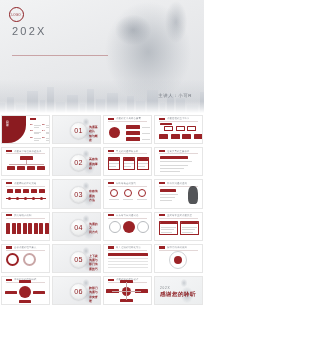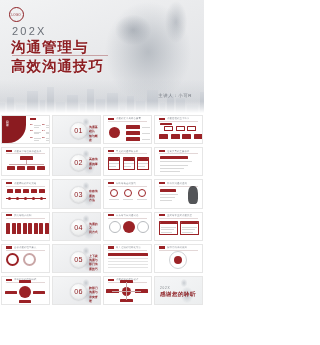--- a/index.html
+++ b/index.html
@@ -142,23 +142,21 @@
         <i style="left: 160px; width: 5px; height: 10px;"></i>
         <i style="left: 167px; width: 7px; height: 19px;"></i>
         <i style="left: 176px; width: 9px; height: 15px;"></i>
         <i style="left: 187px; width: 11px; height: 8px;"></i>
         <i style="left: 200px; width: 5px; height: 21px;"></i>
       </div>
     <div class="hero-logo">
       <span>LOGO</span>
     </div>
     <div class="hero-year">202X</div>
-    <div class="hero-t1">沟通管理与</div>
     <div class="hero-rule"></div>
-    <div class="hero-t2">高效沟通技巧</div>
     <div class="hero-speaker">主讲人：小可R</div>
     <div class="hero-fade"></div>
   </div>
 
   <div class="grid" id="grid">
       <div class="thumb">
         <div class="tab" style="left:28px;top:1.6px"></div>
         <div class="toc-shape"></div>
         <div class="toc-label">目录</div>
         <div class="toc-num" style="left:28px;top:7px">01</div>

